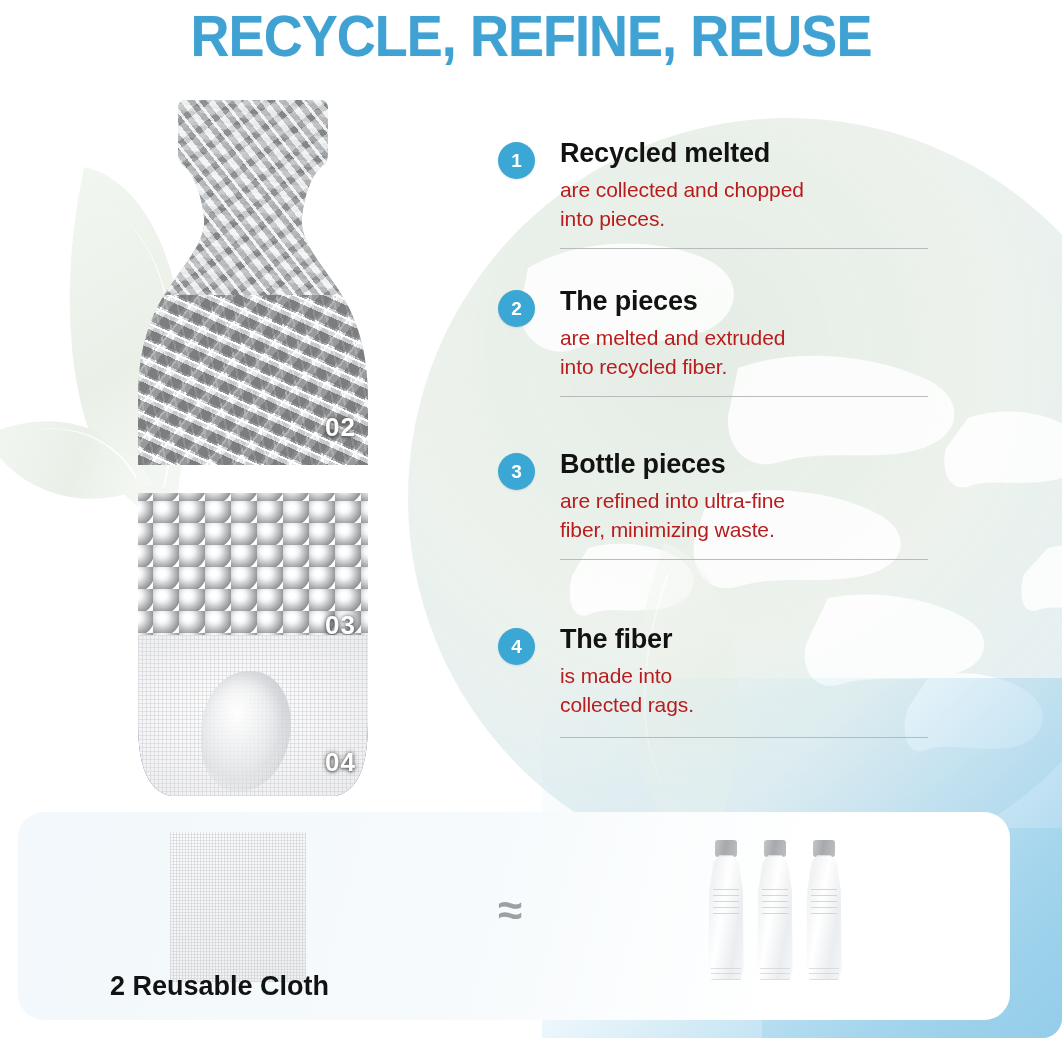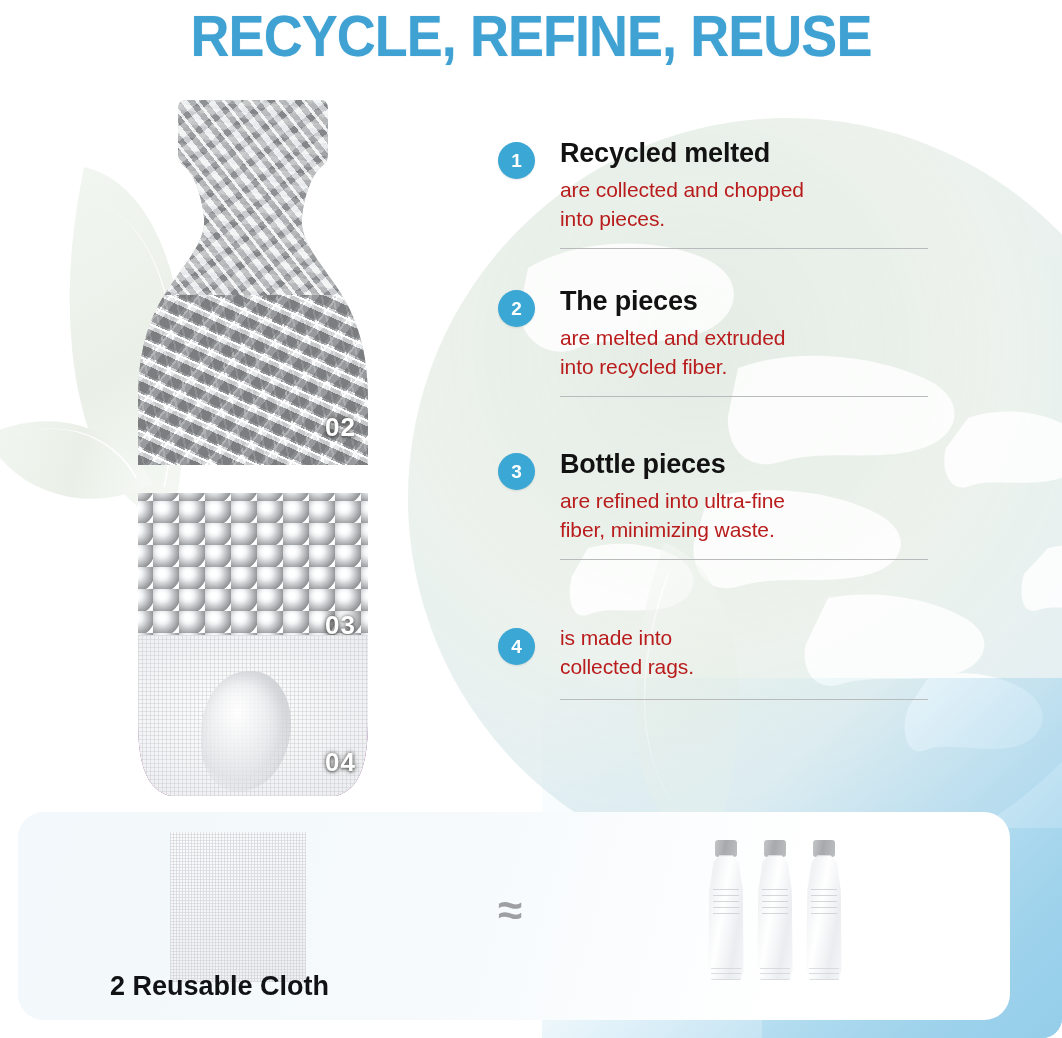--- a/index.html
+++ b/index.html
@@ -277,20 +277,21 @@
     <div class="step s3">
       <div class="badge">3</div>
       <div class="s-title">Bottle pieces</div>
       <div class="s-body">are refined into ultra-fine
 fiber, minimizing waste.</div>
       <div class="rule"></div>
     </div>
 
     <div class="step s4">
       <div class="badge">4</div>
+      <div class="s-title">The fiber</div>
       <div class="s-body">is made into
 collected rags.</div>
       <div class="rule"></div>
     </div>
 
   </div>
 
   <div class="card">
     <div class="cloth"></div>
 

